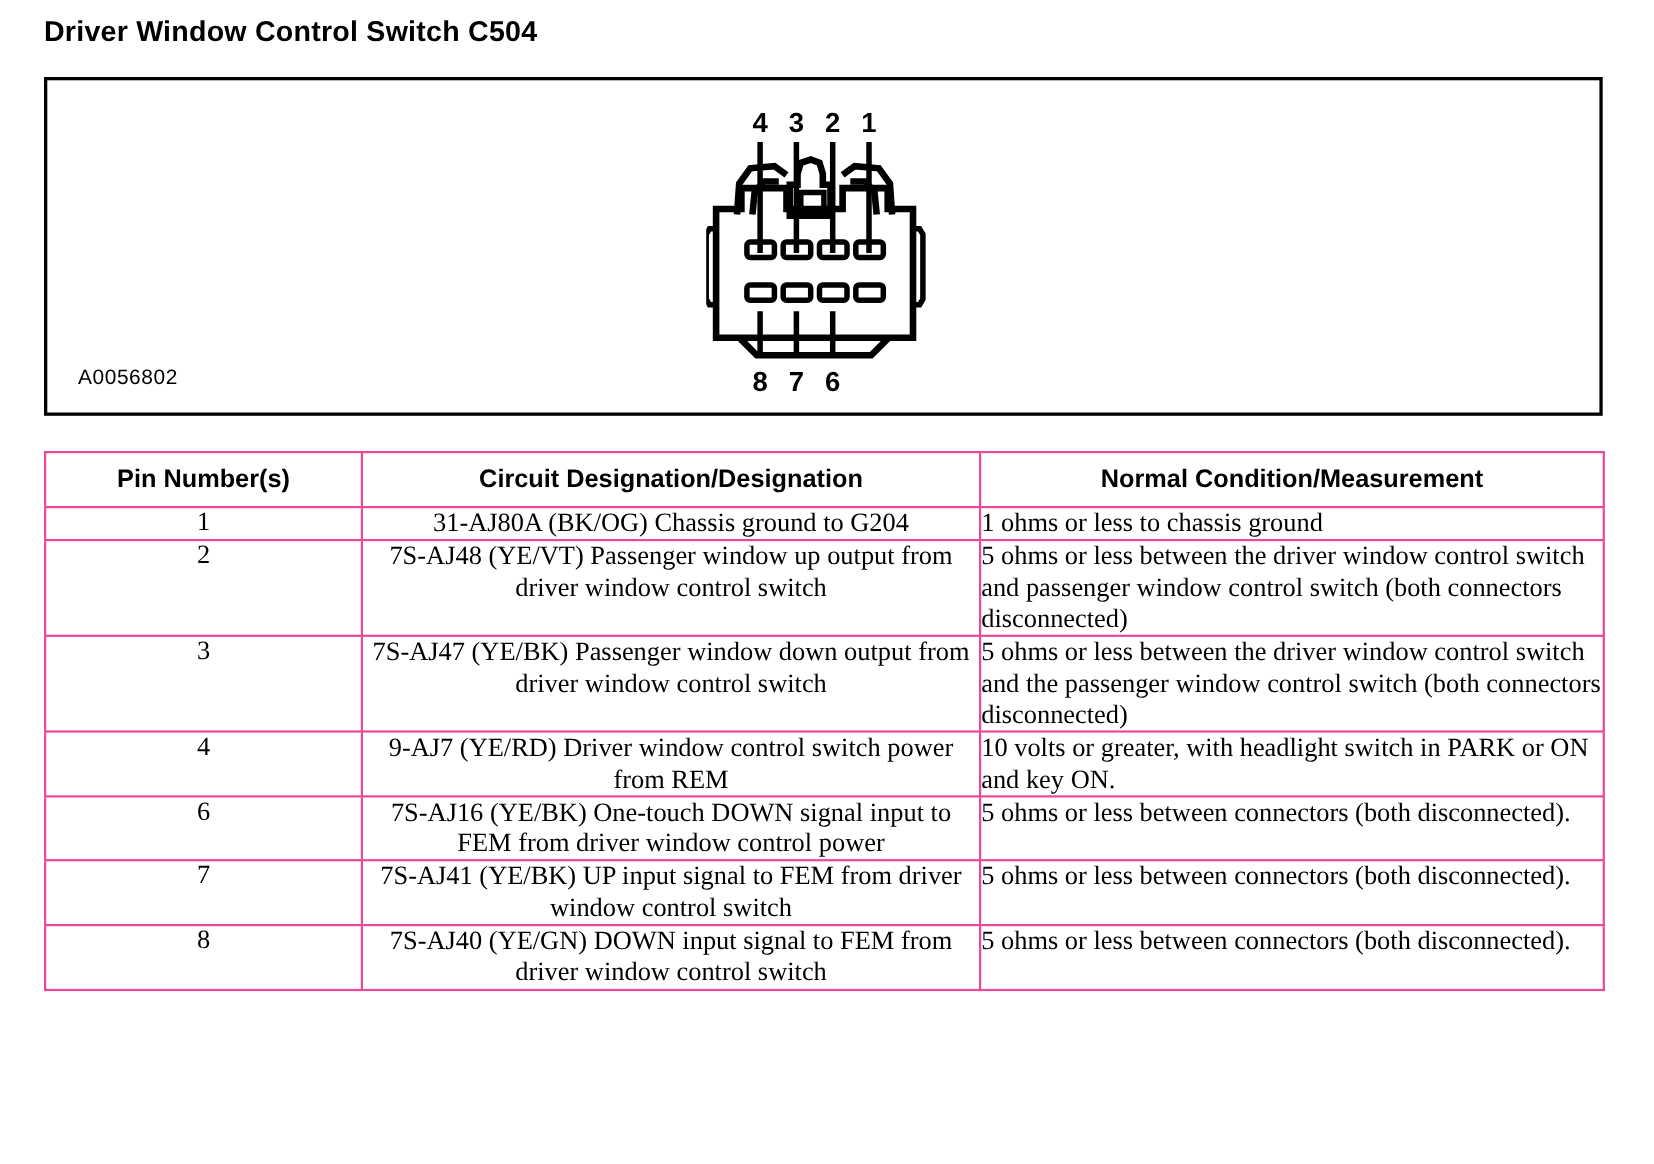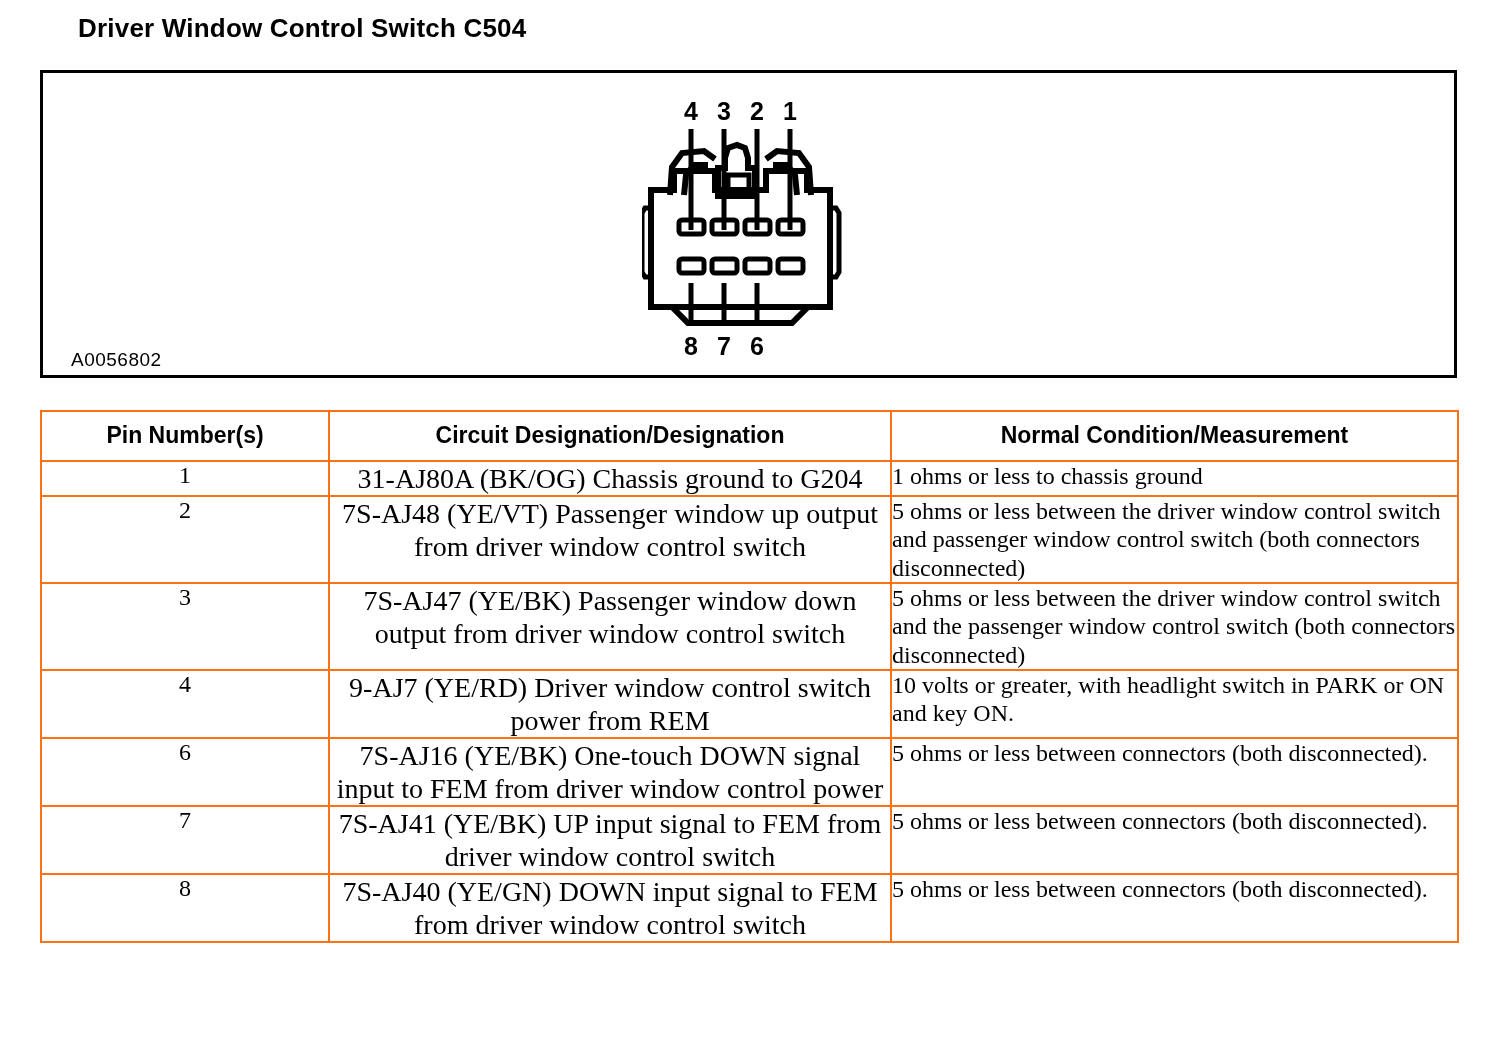--- a/index.html
+++ b/index.html
@@ -20,38 +20,37 @@
   
   #page-title {
     position: absolute;
     left: 40px;
     top: 13px;
     font-family: "Liberation Sans", sans-serif;
     font-weight: bold;
     font-size: 26px;
     letter-spacing: 0.2px;
     white-space: nowrap;
-    margin-left: 38px;
   }
 
   
   #diagram-panel {
     position: absolute;
     left: 40px;
     top: 70px;
     width: 1417px;
     height: 308px;
     border: 3px solid #000;
     box-sizing: border-box;
     background: #fff;
   }
   #diagram-id {
     position: absolute;
     left: 28px;
-    bottom: 4px;
+    bottom: 20px;
     font-family: "Liberation Sans", sans-serif;
     font-size: 19px;
     letter-spacing: 0.5px;
   }
 
   
   #connector-figure {
     position: absolute;
     left: 599px;              
     top: 22px;                
@@ -77,42 +76,42 @@
     border-collapse: collapse;
     table-layout: fixed;
     background: #fff;
   }
   #pin-table col.c-pin  { width: 288px; }
   #pin-table col.c-desc { width: 562px; }
   #pin-table col.c-meas { width: 567px; }
 
   #pin-table th,
   #pin-table td {
-    border: 2px solid #f97316;
+    border: 2px solid #ec4899;
     vertical-align: top;
     padding: 0;
   }
 
   #pin-table thead th {
     font-family: "Liberation Sans", sans-serif;
     font-weight: bold;
     font-size: 23px;
     text-align: center;
     padding: 10px 4px 11px;
     white-space: nowrap;
   }
 
   td.pin-cell {
     text-align: center;
     font-size: 24px;
     padding: 7px 4px 10px;
   }
   td.desc-cell {
     text-align: center;
-    font-size: 28px;
+    font-size: 24px;
     line-height: 1.18;
     padding: 7px 16px 10px;
   }
   td.meas-cell {
     text-align: left;
     font-size: 24px;
     line-height: 1.18;
     padding: 7px 12px 10px 14px;
   }
 </style>

